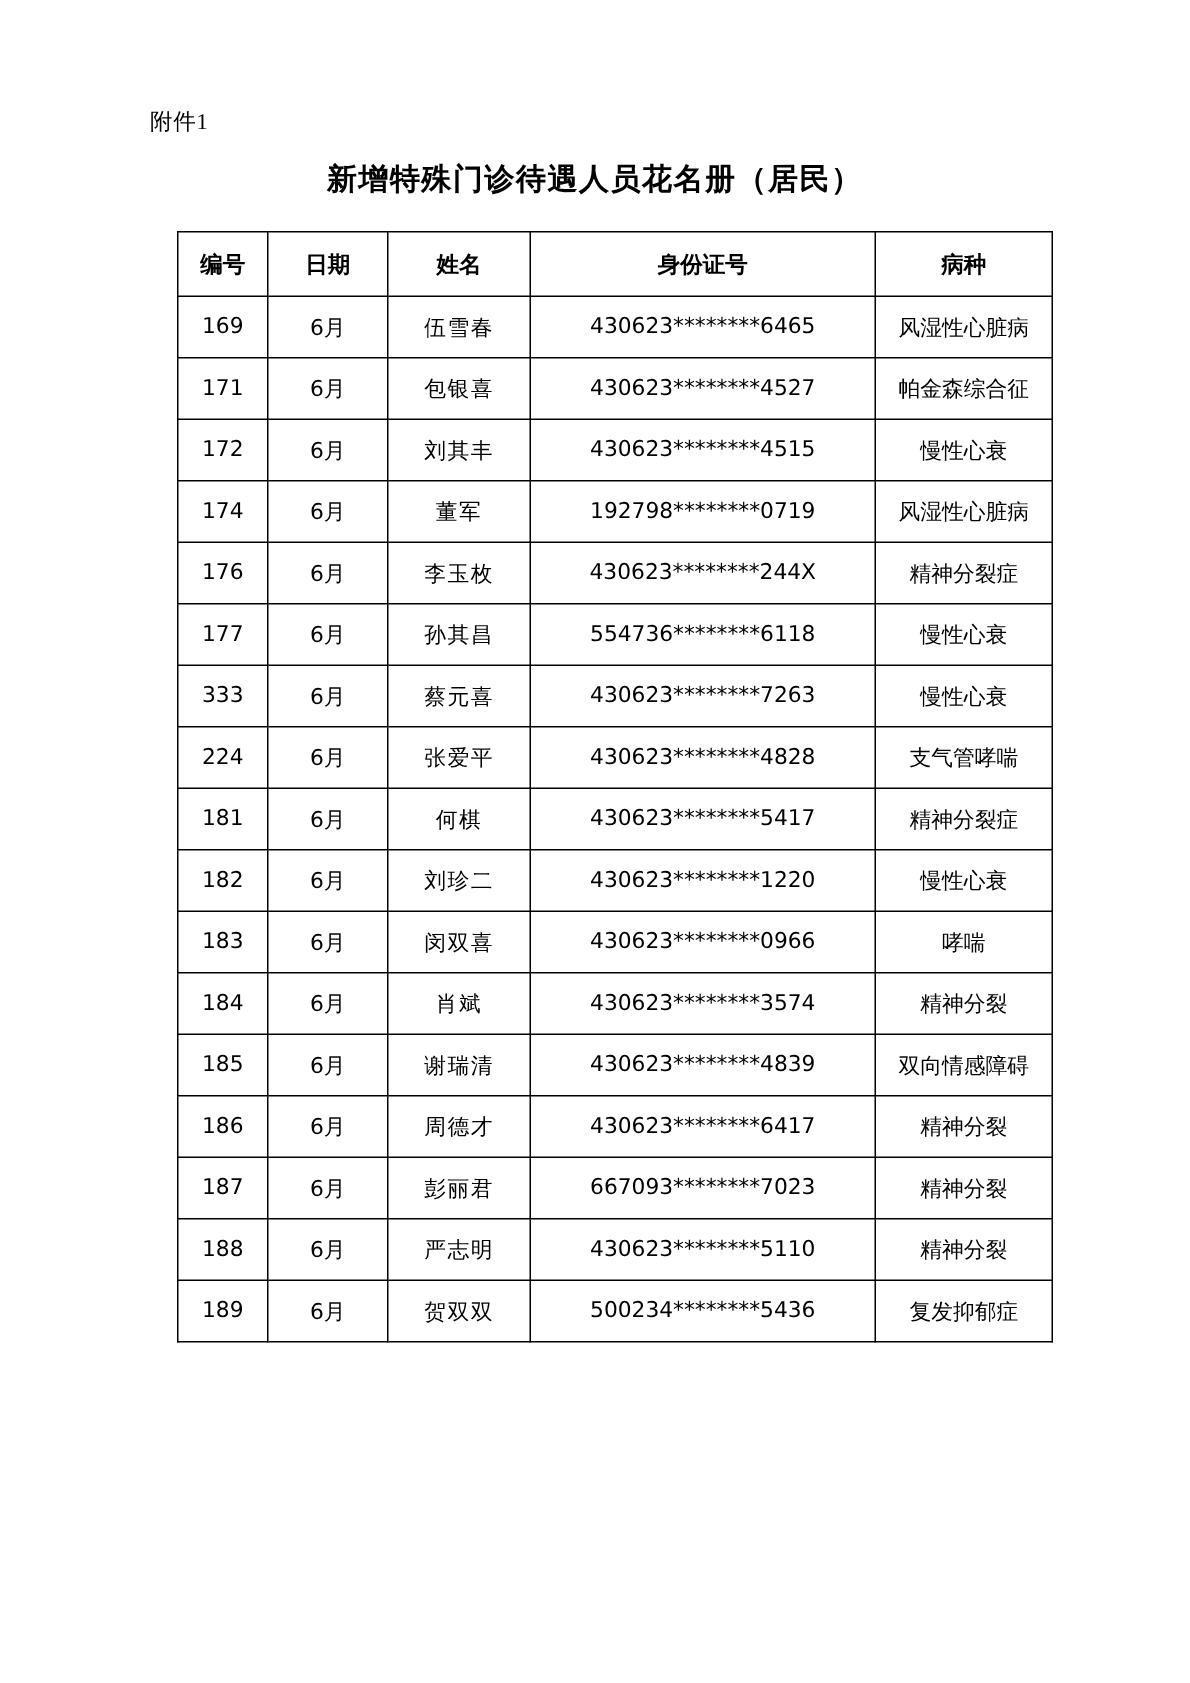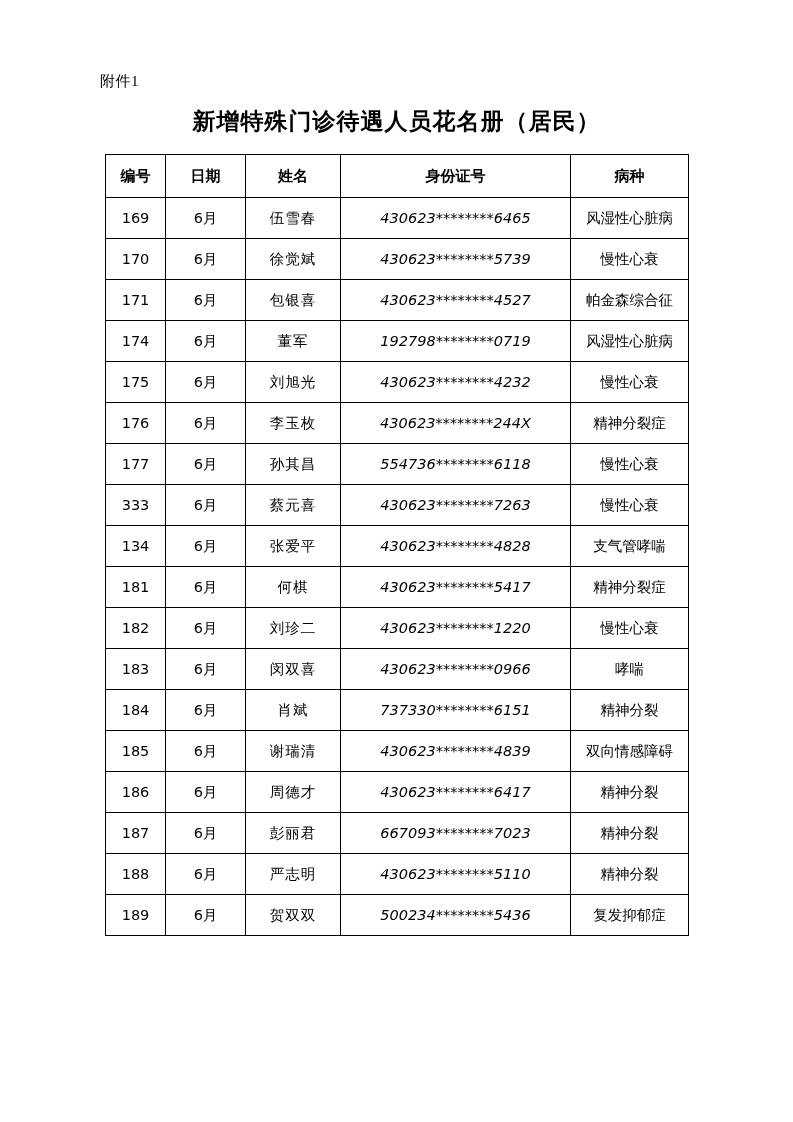--- a/index.html
+++ b/index.html
@@ -30,28 +30,28 @@
     font-family: "Liberation Serif", "DejaVu Serif", serif;
     font-weight: normal;
     letter-spacing: 0.5px;
   }
   .doc-title {
     position: absolute;
     left: 0;
     right: 0;
     top: 106px;
     text-align: center;
-    font-size: 23px;
+    font-size: 20px;
     font-weight: bold;
     font-family: "DejaVu Serif", "Liberation Serif", serif;
     letter-spacing: 1px;
   }
   .table-wrap {
     position: absolute;
-    left: 105px;
+    left: 118px;
     top: 154px;
     width: 583px;
   }
   table.roster {
     border-collapse: collapse;
     width: 583px;
     table-layout: fixed;
   }
   table.roster th,
   table.roster td {
@@ -70,21 +70,20 @@
   }
   col.c-id { width: 60px; }
   col.c-date { width: 80px; }
   col.c-name { width: 95px; }
   col.c-idcard { width: 230px; }
   col.c-disease { width: 118px; }
   td.idcard {
     font-family: "DejaVu Sans", "Liberation Sans", sans-serif;
     font-size: 14px;
     letter-spacing: 0px;
-    font-style: italic;
   }
   td.name { letter-spacing: 1px; }
   td.disease { font-size: 14px; }
 </style>
 </head>
 <body>
 
 <div class="page">
 
   <div class="attachment-label">附件1</div>
@@ -111,48 +110,41 @@
       </thead>
       <tbody id="roster-body">
           <tr>
             <td class="id">169</td>
             <td class="date">6月</td>
             <td class="name">伍雪春</td>
             <td class="idcard">430623********6465</td>
             <td class="disease">风湿性心脏病</td>
           </tr>
           <tr>
-            <td class="id">170</td>
-            <td class="date">6月</td>
-            <td class="name">徐觉斌</td>
-            <td class="idcard">430623********5739</td>
-            <td class="disease">慢性心衰</td>
-          </tr>
-          <tr>
             <td class="id">171</td>
             <td class="date">6月</td>
             <td class="name">包银喜</td>
             <td class="idcard">430623********4527</td>
             <td class="disease">帕金森综合征</td>
           </tr>
           <tr>
+            <td class="id">172</td>
+            <td class="date">6月</td>
+            <td class="name">刘其丰</td>
+            <td class="idcard">430623********4515</td>
+            <td class="disease">慢性心衰</td>
+          </tr>
+          <tr>
             <td class="id">174</td>
             <td class="date">6月</td>
             <td class="name">董军</td>
             <td class="idcard">192798********0719</td>
             <td class="disease">风湿性心脏病</td>
           </tr>
           <tr>
-            <td class="id">175</td>
-            <td class="date">6月</td>
-            <td class="name">刘旭光</td>
-            <td class="idcard">430623********4232</td>
-            <td class="disease">慢性心衰</td>
-          </tr>
-          <tr>
             <td class="id">176</td>
             <td class="date">6月</td>
             <td class="name">李玉枚</td>
             <td class="idcard">430623********244X</td>
             <td class="disease">精神分裂症</td>
           </tr>
           <tr>
             <td class="id">177</td>
             <td class="date">6月</td>
             <td class="name">孙其昌</td>
@@ -160,21 +152,21 @@
             <td class="disease">慢性心衰</td>
           </tr>
           <tr>
             <td class="id">333</td>
             <td class="date">6月</td>
             <td class="name">蔡元喜</td>
             <td class="idcard">430623********7263</td>
             <td class="disease">慢性心衰</td>
           </tr>
           <tr>
-            <td class="id">134</td>
+            <td class="id">224</td>
             <td class="date">6月</td>
             <td class="name">张爱平</td>
             <td class="idcard">430623********4828</td>
             <td class="disease">支气管哮喘</td>
           </tr>
           <tr>
             <td class="id">181</td>
             <td class="date">6月</td>
             <td class="name">何棋</td>
             <td class="idcard">430623********5417</td>
@@ -191,21 +183,21 @@
             <td class="id">183</td>
             <td class="date">6月</td>
             <td class="name">闵双喜</td>
             <td class="idcard">430623********0966</td>
             <td class="disease">哮喘</td>
           </tr>
           <tr>
             <td class="id">184</td>
             <td class="date">6月</td>
             <td class="name">肖斌</td>
-            <td class="idcard">737330********6151</td>
+            <td class="idcard">430623********3574</td>
             <td class="disease">精神分裂</td>
           </tr>
           <tr>
             <td class="id">185</td>
             <td class="date">6月</td>
             <td class="name">谢瑞清</td>
             <td class="idcard">430623********4839</td>
             <td class="disease">双向情感障碍</td>
           </tr>
           <tr>

